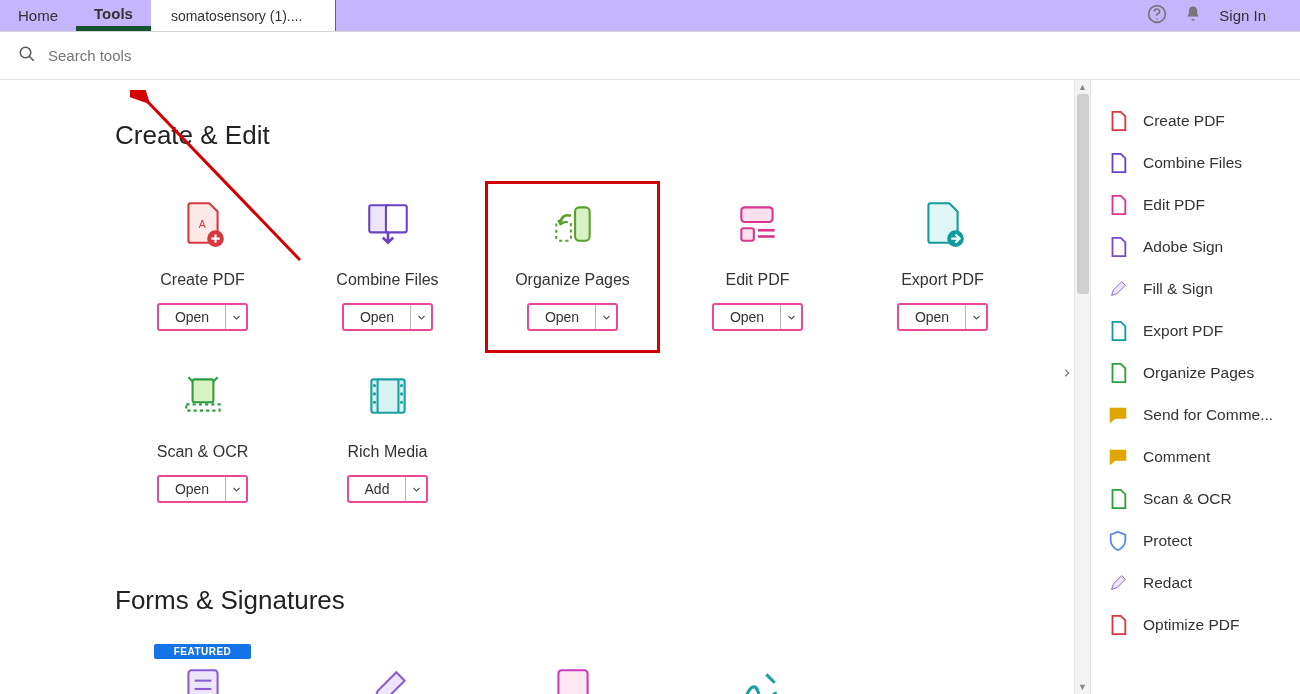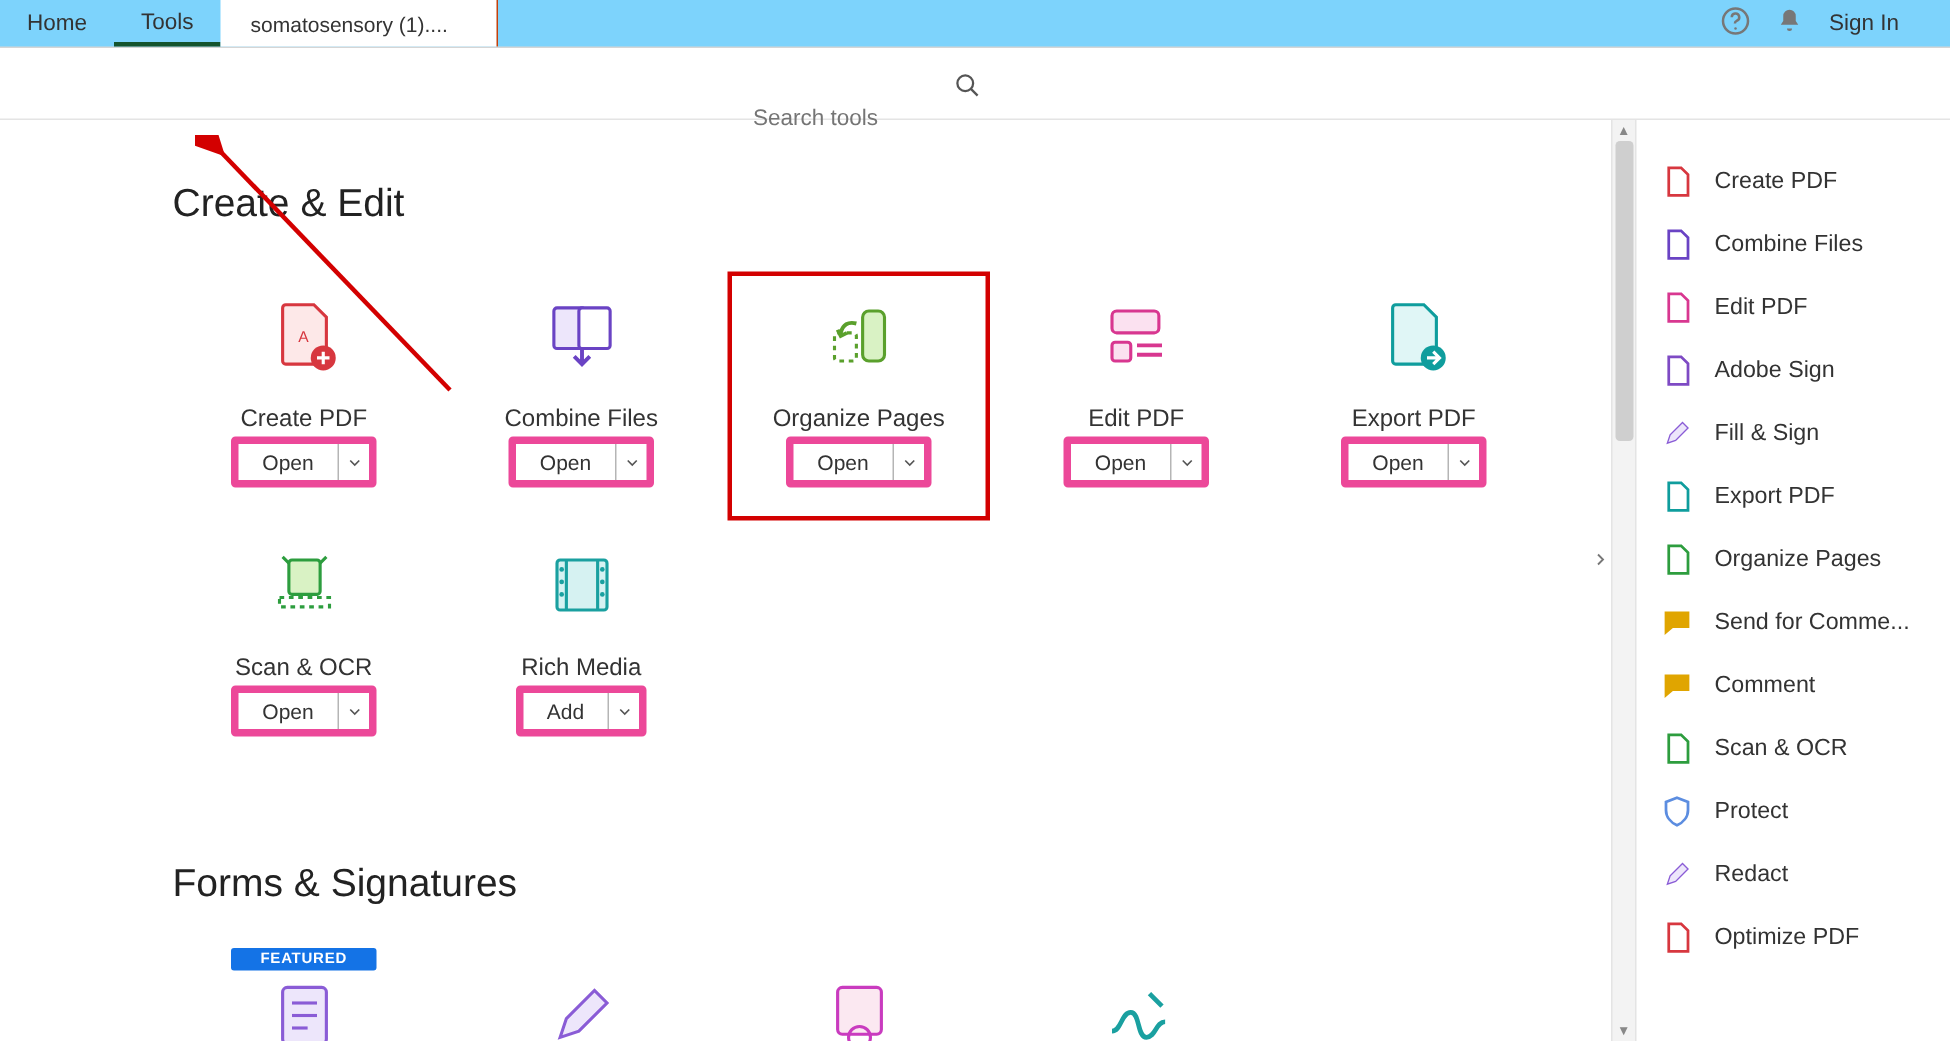--- a/index.html
+++ b/index.html
@@ -11,36 +11,36 @@
     background: #fff;
     width: 1300px;
     height: 694px;
     overflow: hidden;
     position: relative;
   }
 
   
   .top-bar {
     height: 32px;
-    background: #7dd3fc;
+    background: #c4b5fd;
     border-bottom: 1px solid #d5d5d5;
     display: flex;
     align-items: stretch;
   }
   .top-tab {
     padding: 0 18px;
     display: flex;
     align-items: center;
     font-size: 15px;
     color: #333;
     cursor: pointer;
   }
   .top-tab.tools {
-    border-bottom: 3px solid #14532d;
-    font-weight: 400;
+    border-bottom: 5px solid #14532d;
+    font-weight: 700;
   }
   .doc-tab {
     background: #fff;
     border-right: 1px solid #c2410c;
     padding: 0 20px;
     display: flex;
     align-items: center;
     font-size: 14px;
     color: #333;
     min-width: 185px;
@@ -55,22 +55,21 @@
   }
   .top-icons svg { width: 20px; height: 20px; }
   .signin { font-size: 15px; color: #333; cursor: pointer; }
 
   
   .search-row {
     height: 48px;
     border-bottom: 1px solid #e4e4e4;
     display: flex;
     align-items: center;
-    padding: 16px 18px;
-    flex-direction: column;
+    padding: 0 18px;
   }
   .search-row svg { width: 18px; height: 18px; color: #555; margin-right: 10px; }
   .search-input {
     border: none;
     outline: none;
     font-size: 15px;
     width: 300px;
     background: transparent;
   }
 
@@ -118,23 +117,23 @@
     display: flex;
     align-items: center;
     justify-content: center;
   }
   .tool-label {
     margin-top: 22px;
     font-size: 16px;
     color: #333;
   }
   .split-btn {
-    margin-top: 2px;
-    display: flex;
-    border: 5px solid #ec4899;
+    margin-top: 14px;
+    display: flex;
+    border: 2px solid #ec4899;
     border-radius: 3px;
     overflow: hidden;
     background: #fff;
   }
   .split-btn .main-btn {
     padding: 4px 16px;
     font-size: 14px;
     border-right: 1px solid #b5b5b5;
     cursor: pointer;
   }

